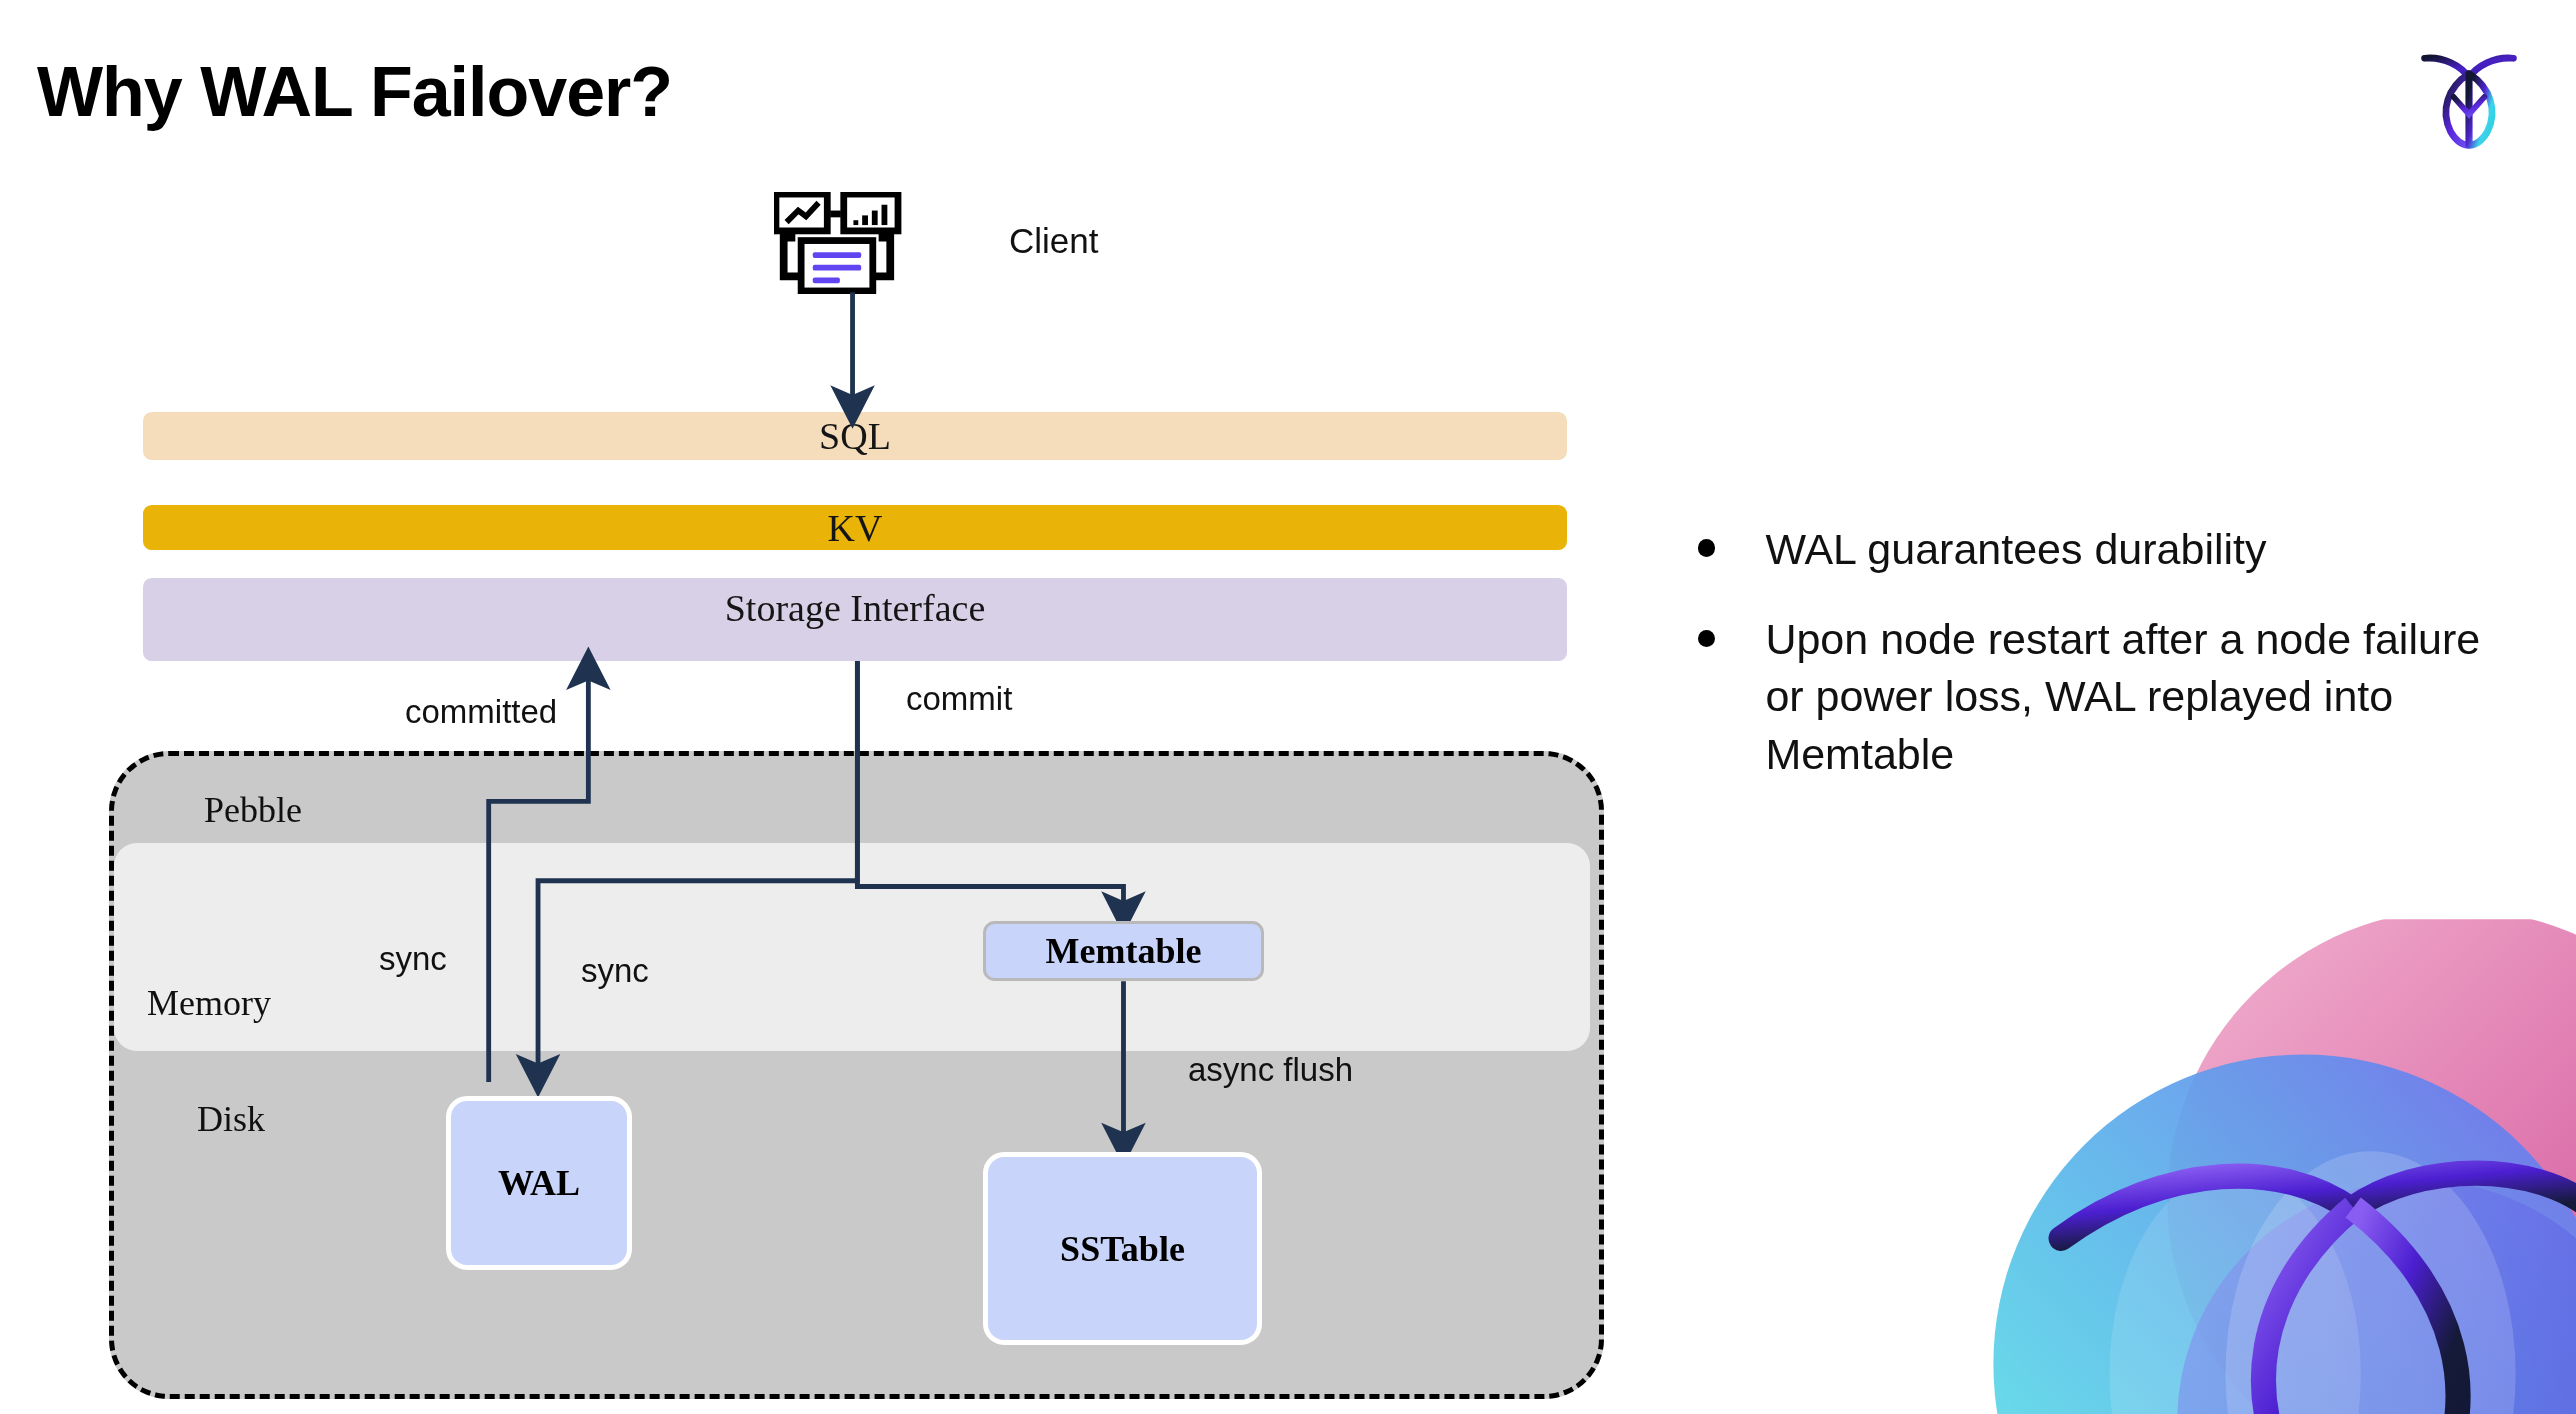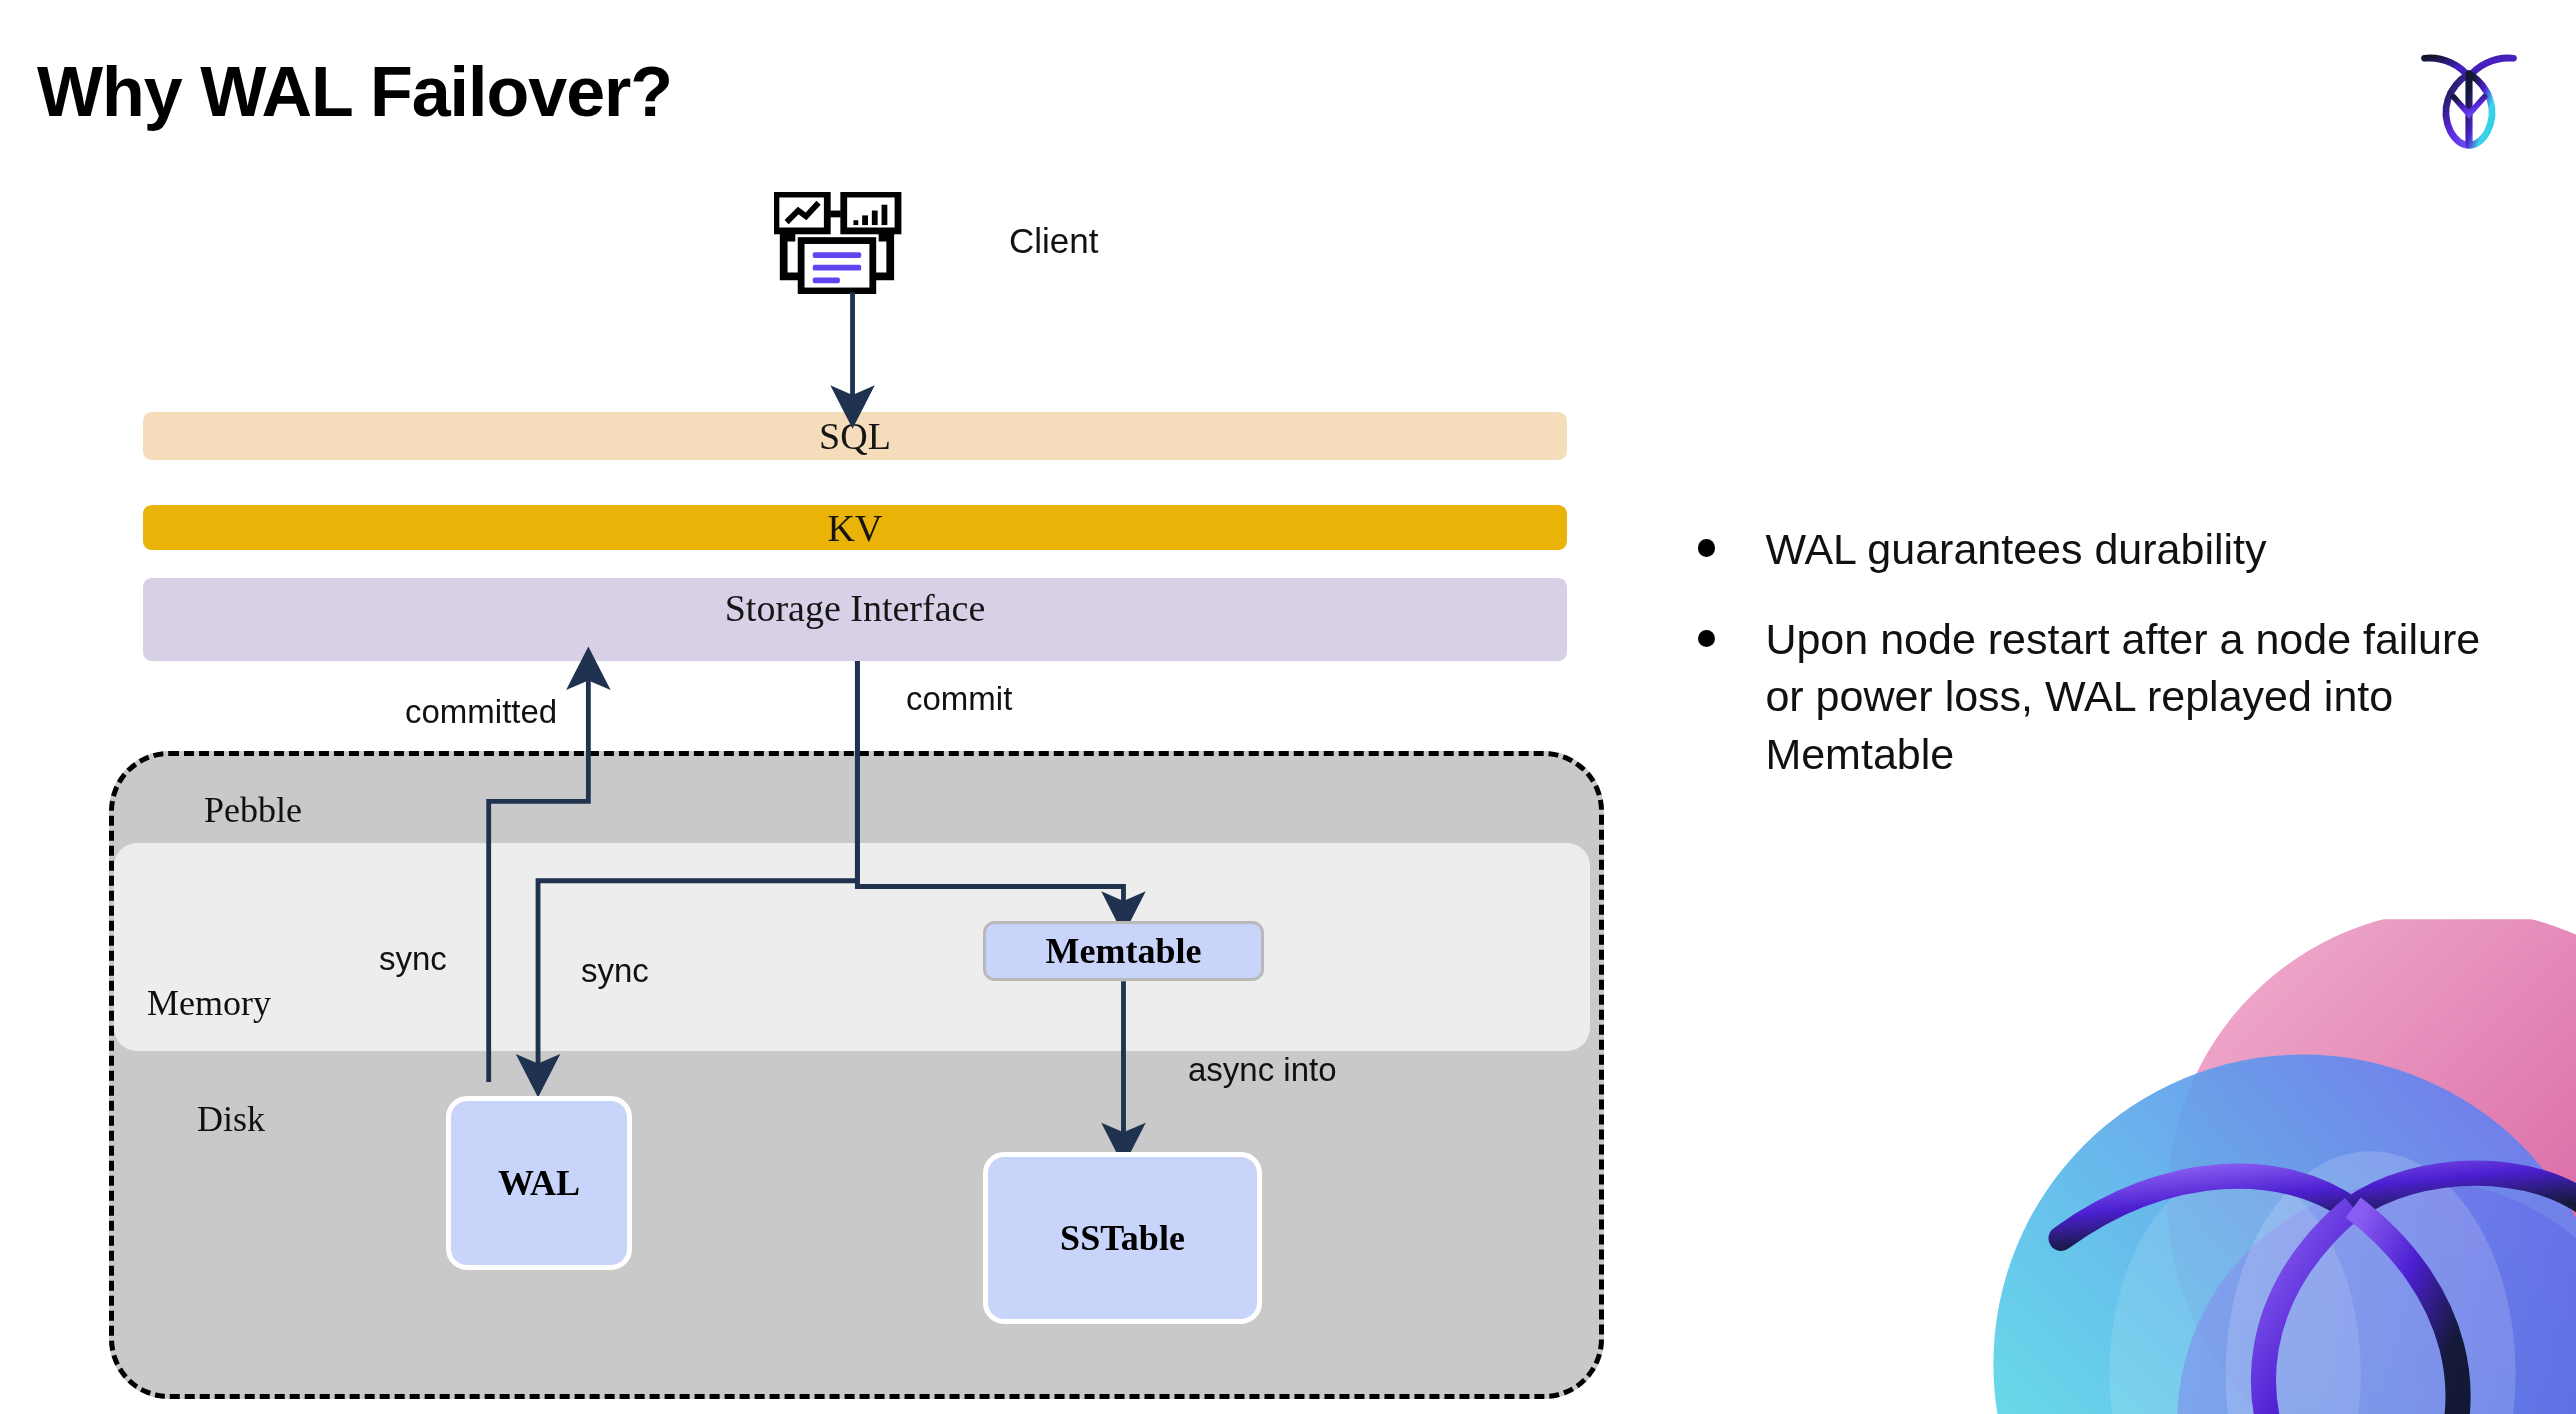--- a/index.html
+++ b/index.html
@@ -93,21 +93,21 @@
     border:3.9px solid #b9b9b9;border-radius:11.6px;
     font-size:36px;
   }
   #node-wal{
     left:446px;top:1084px;width:186px;height:174px;
     border:5.8px solid #ffffff;border-radius:21px;
     font-size:36px;
     margin-top:12px;
   }
   #node-sstable{
-    left:983px;top:1152px;width:279px;height:172px;
+    left:983px;top:1152px;width:279px;height:193px;
     border:5.8px solid #ffffff;border-radius:21px;
     font-size:36px;
   }
 
   
   .edge-label{
     position:absolute;
     font-family:"Liberation Sans", sans-serif;
     font-size:33px;color:#111111;
     white-space:nowrap;
@@ -286,21 +286,21 @@
     <span>WAL</span>
   </div>
   <div class="node-box" id="node-sstable">
     <span>SSTable</span>
   </div>
 
   <div class="edge-label" id="edge-committed">committed</div>
   <div class="edge-label" id="edge-commit">commit</div>
   <div class="edge-label" id="edge-sync-1">sync</div>
   <div class="edge-label" id="edge-sync-2">sync</div>
-  <div class="edge-label" id="edge-asyncflush">async into</div>
+  <div class="edge-label" id="edge-asyncflush">async flush</div>
 
   <div id="bullets">
     <div class="bullet-item">
       <div class="bullet-dot"></div>
       <div class="bullet-text">WAL guarantees durability</div>
     </div>
     <div class="bullet-item">
       <div class="bullet-dot"></div>
       <div class="bullet-text">Upon node restart after a node failure or power loss, WAL replayed into Memtable</div>
     </div>

